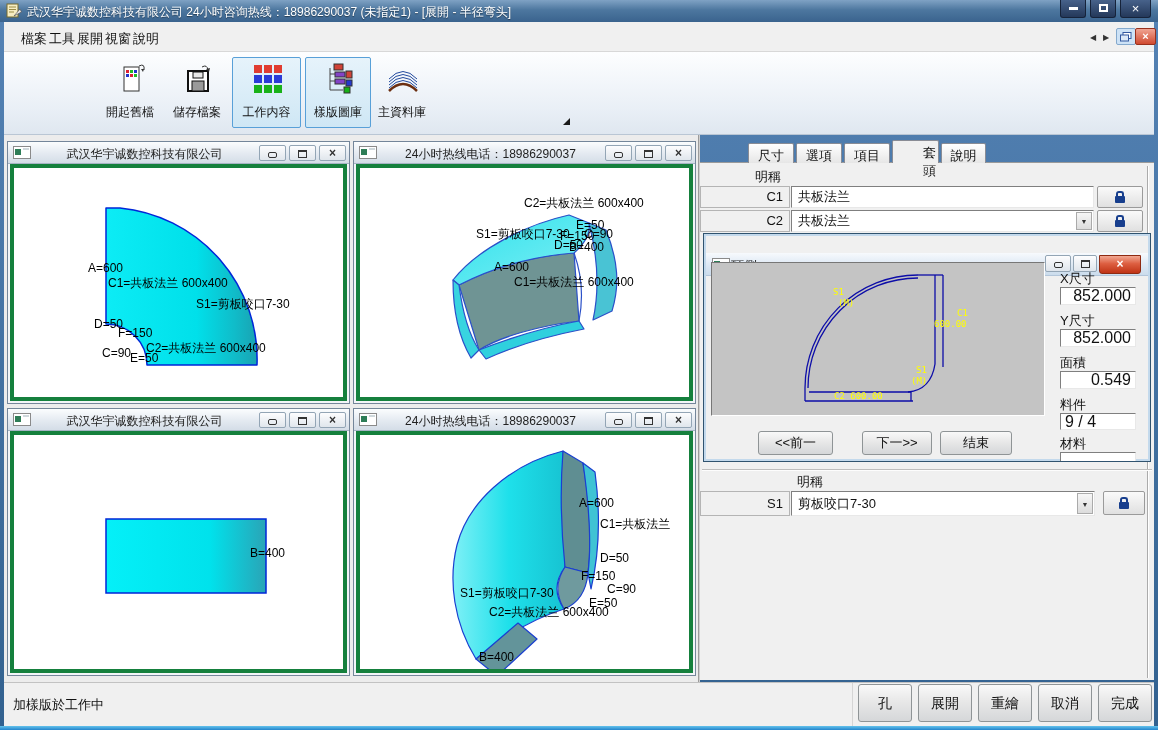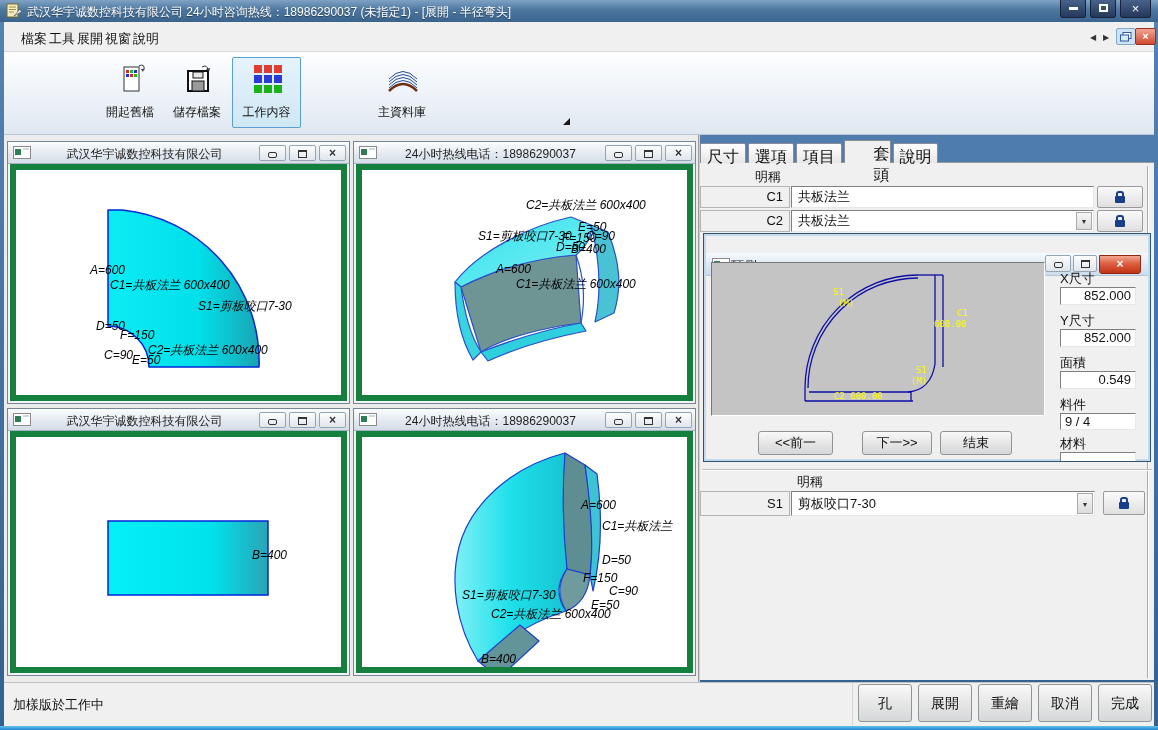--- a/index.html
+++ b/index.html
@@ -50,29 +50,29 @@
   .child-icon { position:absolute; left:5px; top:4px; width:18px; height:13px; }
   .child-title { position:absolute; left:28px; right:96px; top:4px; text-align:center; font-size:12px;
     color:#222; white-space:nowrap; overflow:hidden; }
   .child-btn { position:absolute; top:3px; width:27px; height:16px;
     background:linear-gradient(180deg,#fdfdfe,#e0e6ec); border:1px solid #93a5b5; border-radius:2px;
     text-align:center; line-height:13px; color:#333; }
   .g-min { display:inline-block; width:9px; height:6px; border:1px solid #333; border-radius:2px; margin-top:3px; }
   .g-max { display:inline-block; width:9px; height:8px; border:1px solid #333; border-top:2px solid #333; margin-top:2px; }
   .g-x { font-size:12px; font-weight:bold; line-height:14px; }
   .child-body { position:absolute; left:2px; right:2px; top:22px; bottom:2px; background:#fff;
-    border:6px solid #15803d; overflow:hidden;font-style:italic; }
+    border:4px solid #15803d; overflow:hidden; }
   .win-label { position:absolute; font-size:12px; color:#000; white-space:nowrap; }
 
   
   .rpanel-face { position:absolute; left:700px; top:162px; width:454px; height:518px; background:#f0f0f0;
     border-top:1px solid #9a9a9a; }
   .tab { position:absolute; top:143px; height:20px; background:linear-gradient(180deg,#ffffff,#e6e6e6);
-    border:1px solid #898c95; border-bottom:none; border-radius:2px 2px 0 0; font-size:16px;
-    text-align:center; padding-top:3px; color:#111; }
+    border:1px solid #898c95; border-bottom:none; border-radius:2px 2px 0 0; font-size:13px;
+    text-align:center; padding-top:3px; color:#111;margin-left:48px; }
   .tab.active { top:140px; height:23px; background:#f0f0f0; z-index:3; font-weight:normal;padding-left:28px; }
   .hdr { position:absolute; font-size:13px; color:#111; }
   .cell-key { position:absolute; background:#f0f0f0; border:1px solid #b4b4b4; font-size:13px; color:#111;
     text-align:right; padding-right:6px; }
   .cell-val { position:absolute; background:#fff; border:1px solid; border-color:#7f7f7f #e8e8e8 #e8e8e8 #7f7f7f;
     font-size:13px; color:#111; padding-left:6px; white-space:nowrap; overflow:hidden; }
   .combo-arrow { position:absolute; right:1px; top:1px; bottom:1px; width:16px;
     background:linear-gradient(180deg,#f6f6f6,#dcdcdc); border:1px solid #aaa; text-align:center;
     font-size:7px; color:#333; }
   .lock-btn { position:absolute; background:linear-gradient(180deg,#fafafa,#e0e0e0); border:1px solid #9a9a9a;
@@ -96,21 +96,21 @@
     border:1px solid #93a5b5; border-radius:2px; text-align:center; color:#333; line-height:13px; }
   .dlg-close { position:absolute; top:2px; height:19px; background:linear-gradient(180deg,#f2a893,#dd5f41 45%,#c03315);
     border:1px solid #8e2a12; border-radius:0 0 3px 3px; color:#fff; font-weight:bold; font-size:12px;
     text-align:center; line-height:17px; }
   .dlg-canvas { position:absolute; left:7px; top:28px; width:334px; height:154px; background:#c4c4c4;
     border:1px solid; border-color:#777 #fff #fff #777; overflow:hidden; }
   .cv-label { position:absolute; font-family:"DejaVu Sans Mono","Liberation Mono",monospace;
     font-size:9px; color:#ffff00; white-space:nowrap; }
   .dlg-field-label { position:absolute; font-size:13px; color:#111; }
   .dlg-field { position:absolute; width:76px; height:18px; background:#fff; border:1px solid;
-    border-color:#7f7f7f #e8e8e8 #e8e8e8 #7f7f7f; font-size:13px; color:#111; line-height:16px;
+    border-color:#7f7f7f #e8e8e8 #e8e8e8 #7f7f7f; font-size:16px; color:#111; line-height:16px;
     padding:0 4px; overflow:hidden; }
   .dlg-field.num { text-align:right; }
   .btn { background:linear-gradient(180deg,#f9f9f9,#e8e8e8 45%,#d5d7d9); border:1px solid #8f9496;
     border-radius:3px; font-size:13px; color:#111; text-align:center; }
   .dlg .btn { position:absolute; top:197px; height:24px; line-height:22px; }
 
   
   .statusbar { position:absolute; left:4px; top:682px; width:1150px; height:44px; background:#f0f0f0;
     border-top:1px solid #c2c2c2; }
   .status-text { position:absolute; left:9px; top:13px; font-size:13px; color:#111; }
@@ -193,20 +193,34 @@
             <rect x="24" y="3" width="8" height="8" fill="#e03c31"></rect>
             <rect x="4" y="13" width="8" height="8" fill="#2b3bd6"></rect>
             <rect x="14" y="13" width="8" height="8" fill="#2b3bd6"></rect>
             <rect x="24" y="13" width="8" height="8" fill="#2b3bd6"></rect>
             <rect x="4" y="23" width="8" height="8" fill="#19b219"></rect>
             <rect x="14" y="23" width="8" height="8" fill="#19b219"></rect>
             <rect x="24" y="23" width="8" height="8" fill="#19b219"></rect>
           </svg>
       </span>
       <span class="tlabel">工作内容</span>
+    </div>
+    <div class="tool-btn active" style="left:301px;">
+      <span class="ticon">
+        <svg viewBox="0 0 36 34" width="36" height="34">
+            <path d="M9,6 V28 M9,12 H14 M9,19 H14 M9,28 H22" stroke="#444" fill="none"></path>
+            <rect x="13" y="2" width="9" height="6" fill="#d04338" stroke="#333"></rect>
+            <rect x="14" y="10" width="10" height="5" fill="#8343c8" stroke="#333"></rect>
+            <rect x="14" y="17" width="10" height="5" fill="#8343c8" stroke="#333"></rect>
+            <rect x="25" y="9" width="6" height="7" fill="#d04338" stroke="#333"></rect>
+            <rect x="25" y="18" width="6" height="6" fill="#2438cc" stroke="#333"></rect>
+            <rect x="23" y="25" width="6" height="6" fill="#17b117" stroke="#333"></rect>
+          </svg>
+      </span>
+      <span class="tlabel">樣版圖庫</span>
     </div>
     <div class="tool-btn" style="left:365px;">
       <span class="ticon">
         <svg viewBox="0 0 36 34" width="36" height="34">
             <path d="M4,17 Q18,2 32,17" stroke="#234a9e" fill="none"></path>
             <path d="M4,20 Q18,5 32,20" stroke="#234a9e" fill="none"></path>
             <path d="M4,23 Q18,8 32,23" stroke="#234a9e" fill="none"></path>
             <path d="M4,26 Q18,11 32,26" stroke="#234a9e" fill="none"></path>
             <path d="M4,29 Q18,15 32,29" stroke="#6b2e10" stroke-width="2.5" fill="none"></path>
           </svg>

